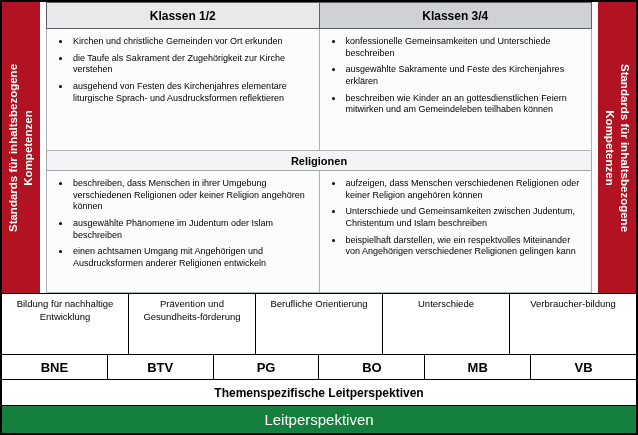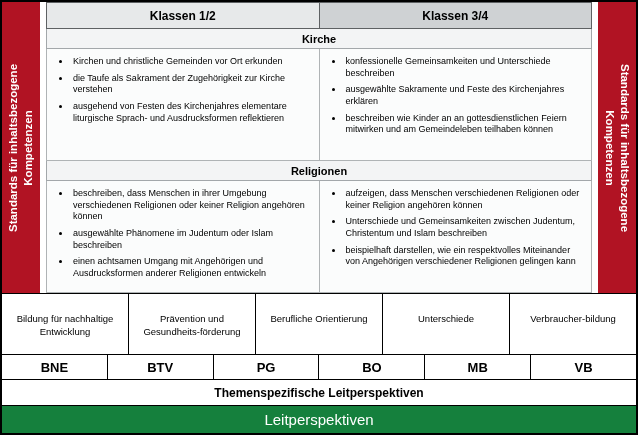--- a/index.html
+++ b/index.html
@@ -68,21 +68,21 @@
   ul.cell + ul.cell { border-left: none; }
   ul.cell li { margin-bottom: 5px; padding-left: 2px; }
 
   
   .leit { height: 140px; border-top: 1px solid #000; display: flex; flex-direction: column; background: #fff; }
 
   .row-names { height: 61px; flex: none; display: flex; border-bottom: 1px solid #000; }
   .lname {
     flex: 1; border-right: 1px solid #000;
     font-size: 9.5px; line-height: 1.32; text-align: center;
-    padding: 19px 4px 0 4px;
+    padding: 4px 4px 0 4px;
   }
   .lname:last-child { border-right: none; }
 
   .row-abbr { height: 25px; flex: none; display: flex; border-bottom: 1px solid #000; }
   .labbr {
     flex: 1; border-right: 1px solid #000;
     display: flex; align-items: center; justify-content: center;
     font-weight: bold; font-size: 13px;
   }
   .labbr:last-child { border-right: none; }
@@ -116,21 +116,20 @@
       </div>
     </div>
 
     <div class="center">
 
       <div class="klassen-row">
         <div class="klassen k12">Klassen 1/2</div>
         <div class="klassen k34">Klassen 3/4</div>
       </div>
 
-      <div class="section-title">Kirche</div>
 
       <div class="content-row">
         <ul class="cell">
           <li>Kirchen und christliche Gemeinden vor Ort erkunden</li>
           <li>die Taufe als Sakrament der Zugehörigkeit zur Kirche verstehen</li>
           <li>ausgehend von Festen des Kirchenjahres elementare liturgische Sprach- und Ausdrucksformen reflektieren</li>
         </ul>
         <ul class="cell">
           <li>konfessionelle Gemeinsamkeiten und Unterschiede beschreiben</li>
           <li>ausgewählte Sakramente und Feste des Kirchenjahres erklären</li>

